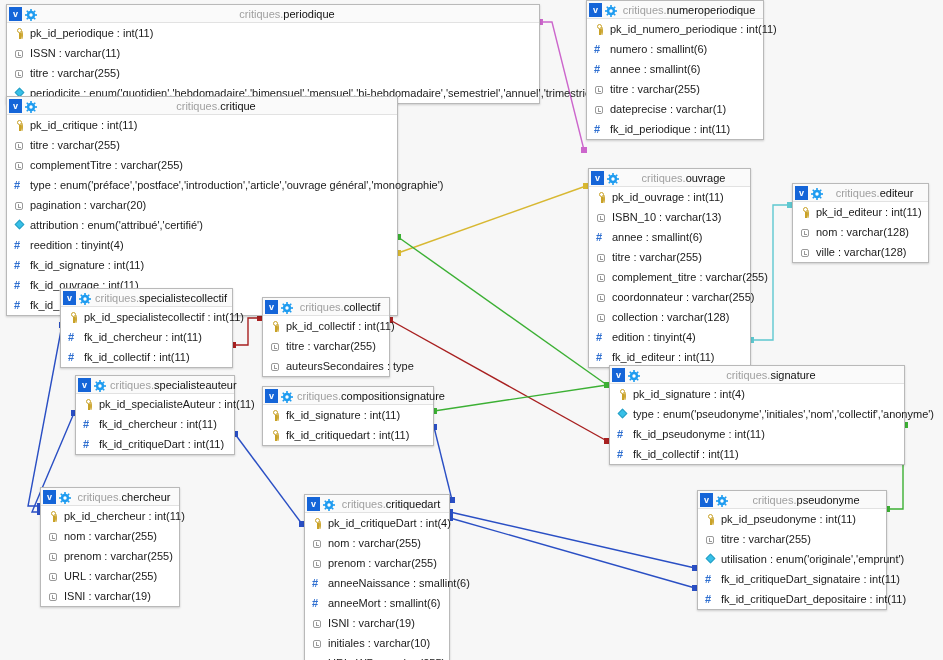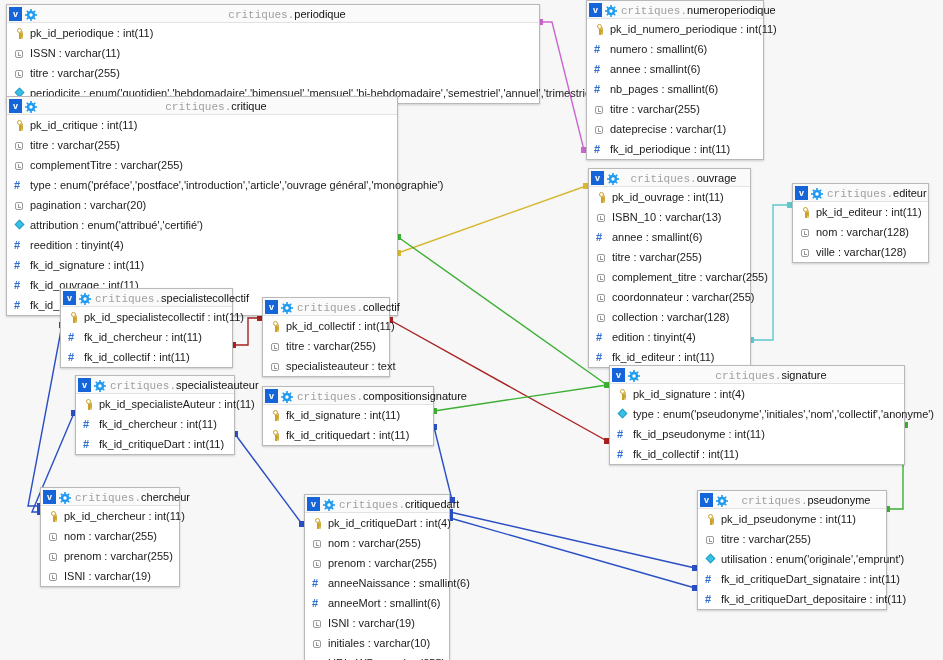--- a/index.html
+++ b/index.html
@@ -26,21 +26,21 @@
     background:#fafafa;border-bottom:1px solid #e2e2e2;
     text-align:center;white-space:nowrap;
     padding:0 6px 0 34px;box-sizing:border-box;
   }
   .vbadge{
     position:absolute;left:2px;top:2px;width:13px;height:14px;
     background:#1565d8;color:#fff;font-size:9px;font-weight:bold;
     line-height:14px;text-align:center;
   }
   .gear{position:absolute;left:18px;top:3px;width:12px;height:12px;}
-  .schema{color:#a0a0a0;font-weight:normal;font-family:Liberation Mono, monospace;}
+  .schema{color:#a0a0a0;font-weight:normal;}
   .tname{color:#111;font-weight:normal;}
 
   .row{
     height:20px;line-height:20px;white-space:nowrap;
     padding:0 7px 0 7px;display:flex;align-items:center;
   }
   .ico{
     width:11px;height:11px;margin-right:5px;flex:0 0 11px;
     display:inline-block;position:relative;
   }
@@ -170,24 +170,20 @@
       </div>
       <div class="row">
         <span class="ico num"></span>
         <span class="fname">numero : smallint(6)</span>
       </div>
       <div class="row">
         <span class="ico num"></span>
         <span class="fname">annee : smallint(6)</span>
       </div>
       <div class="row">
-        <span class="ico num"></span>
-        <span class="fname">nb_pages : smallint(6)</span>
-      </div>
-      <div class="row">
         <span class="ico txt"></span>
         <span class="fname">titre : varchar(255)</span>
       </div>
       <div class="row">
         <span class="ico txt"></span>
         <span class="fname">dateprecise : varchar(1)</span>
       </div>
       <div class="row">
         <span class="ico num"></span>
         <span class="fname">fk_id_periodique : int(11)</span>
@@ -355,21 +351,21 @@
       <div class="row">
         <span class="ico key"></span>
         <span class="fname">pk_id_collectif : int(11)</span>
       </div>
       <div class="row">
         <span class="ico txt"></span>
         <span class="fname">titre : varchar(255)</span>
       </div>
       <div class="row">
         <span class="ico txt"></span>
-        <span class="fname">specialisteauteur : text</span>
+        <span class="fname">auteursSecondaires : type</span>
       </div>
     </div>
     <div class="tbl" style="left: 75px; top: 375px; width: 160px;">
       <div class="thead"><span class="vbadge">v</span><span class="gear"><svg viewBox="0 0 12 12" width="12" height="12">
             <g fill="#1f9cf0">
               <circle cx="6" cy="6" r="4.2"></circle>
               <rect x="5.2" y="0" width="1.6" height="12"></rect>
               <rect x="0" y="5.2" width="12" height="1.6"></rect>
               <rect x="5.2" y="0" width="1.6" height="12" transform="rotate(45 6 6)"></rect>
               <rect x="0" y="5.2" width="12" height="1.6" transform="rotate(45 6 6)"></rect>
@@ -452,20 +448,24 @@
         <span class="ico key"></span>
         <span class="fname">pk_id_chercheur : int(11)</span>
       </div>
       <div class="row">
         <span class="ico txt"></span>
         <span class="fname">nom : varchar(255)</span>
       </div>
       <div class="row">
         <span class="ico txt"></span>
         <span class="fname">prenom : varchar(255)</span>
+      </div>
+      <div class="row">
+        <span class="ico txt"></span>
+        <span class="fname">URL : varchar(255)</span>
       </div>
       <div class="row">
         <span class="ico txt"></span>
         <span class="fname">ISNI : varchar(19)</span>
       </div>
     </div>
     <div class="tbl" style="left: 304px; top: 494px; width: 146px;">
       <div class="thead"><span class="vbadge">v</span><span class="gear"><svg viewBox="0 0 12 12" width="12" height="12">
             <g fill="#1f9cf0">
               <circle cx="6" cy="6" r="4.2"></circle>

